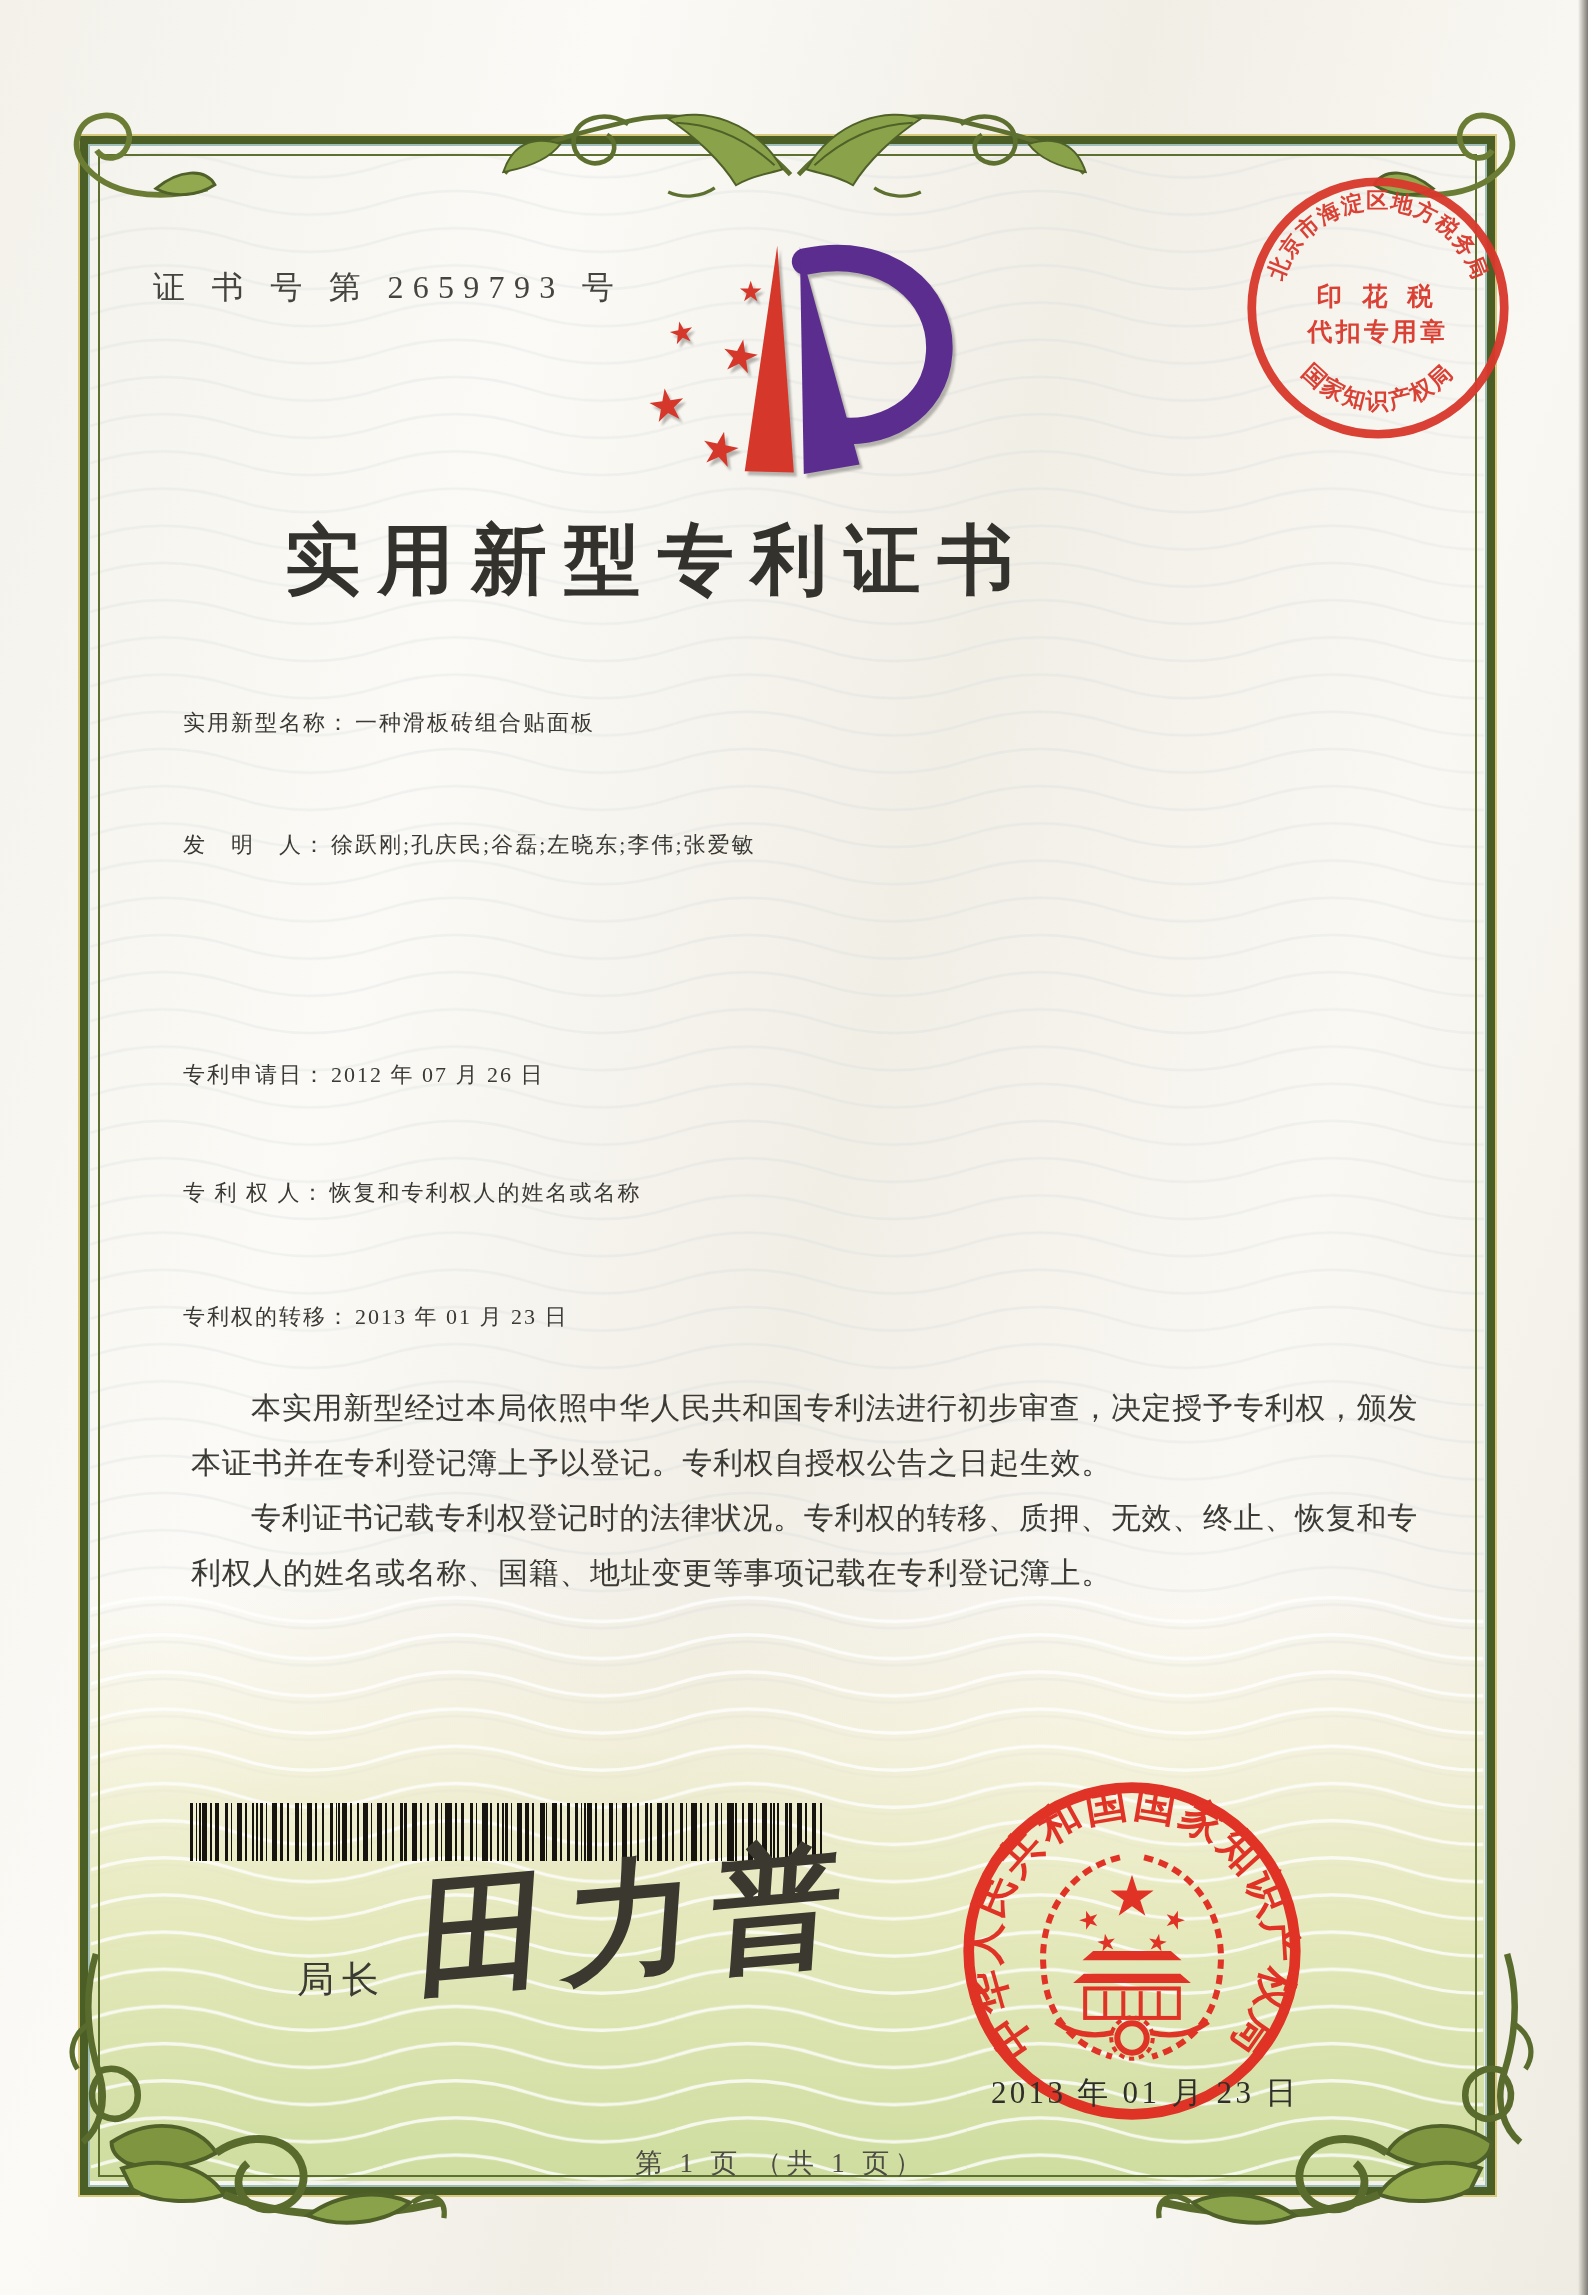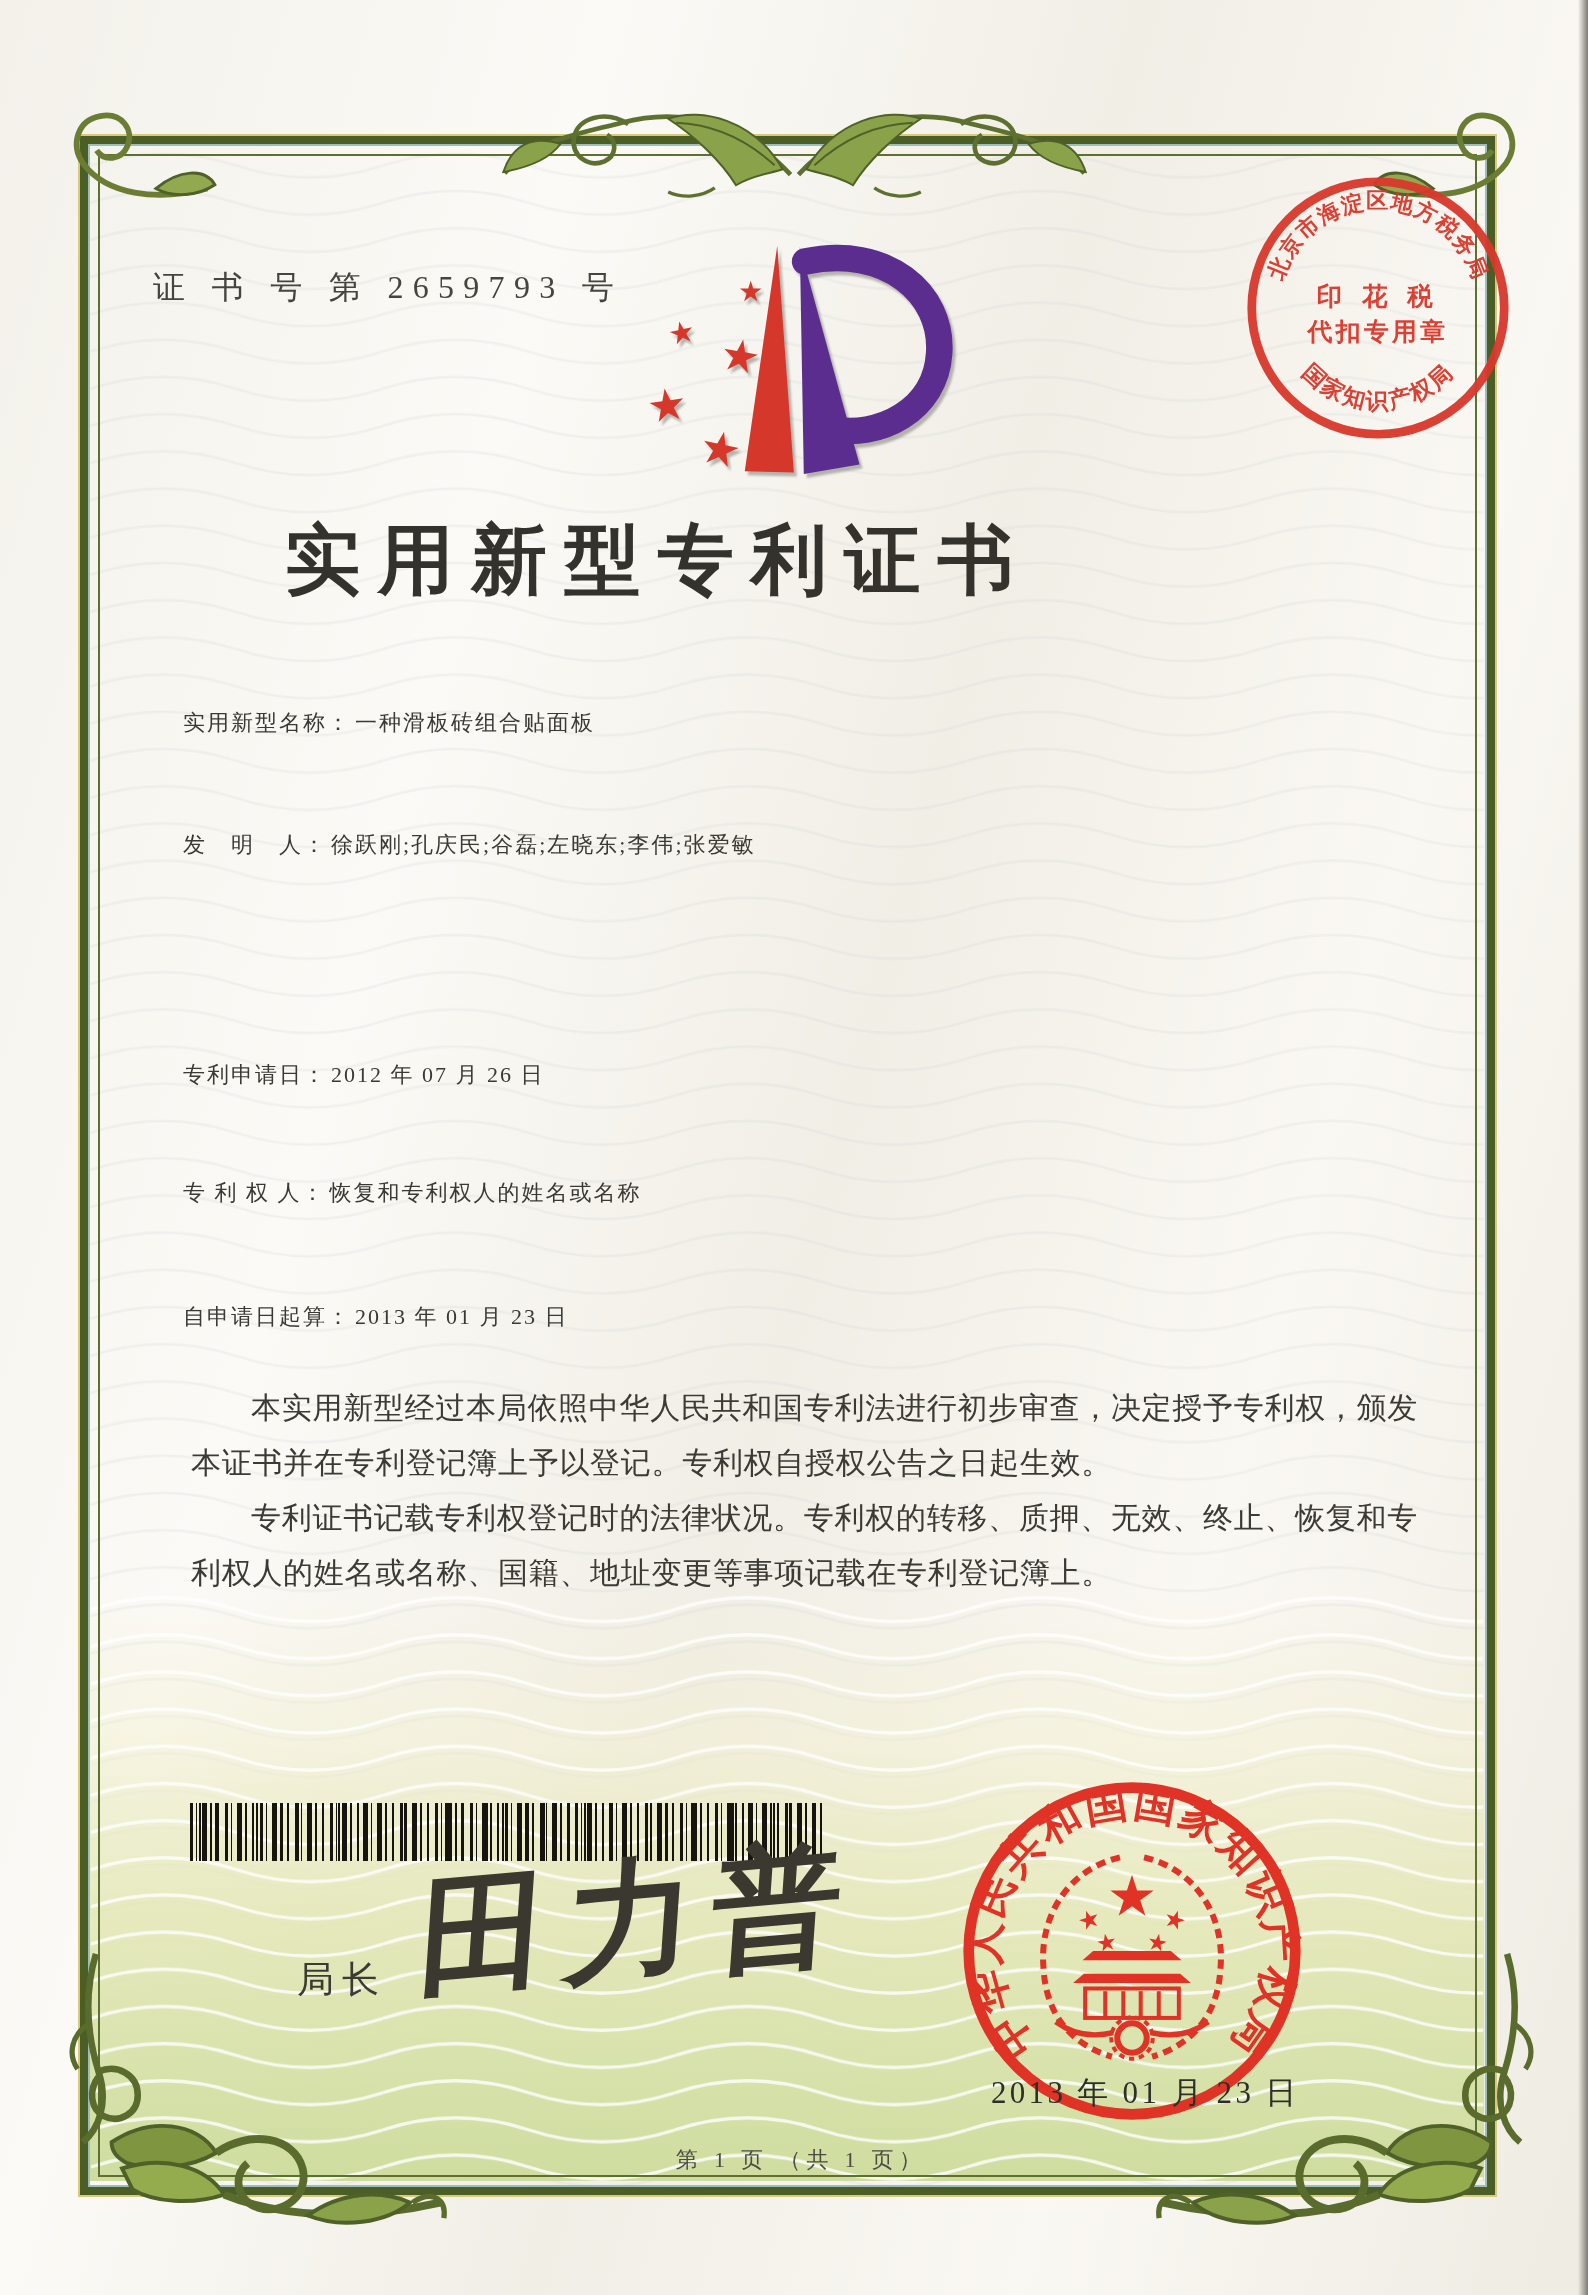--- a/index.html
+++ b/index.html
@@ -21,22 +21,22 @@
   
   .certno{position:absolute;left:147px;top:266px;font-size:32px;letter-spacing:9.3px;color:#45443e;white-space:nowrap;margin-left:6px;}
   .title{position:absolute;left:80px;top:510px;width:1138px;text-align:center;font-size:76px;font-weight:700;
     letter-spacing:17.3px;text-indent:17.3px;color:#33322c;white-space:nowrap;}
   .frow{position:absolute;left:183px;font-size:22px;letter-spacing:2px;color:#3a3934;white-space:nowrap;}
   .frow .val{margin-left:4px;}
   .r0{top:708px}.r1{top:830px}.r2{top:945px}.r3{top:1060px}.r4{top:1178px}.r5{top:1302px}
   .bodytext{position:absolute;left:191px;top:1380px;width:1227px;font-size:30px;line-height:55px;
     text-align:justify;letter-spacing:0.7px;color:#3b3a34;}
   .bodytext p{margin:0;text-indent:2em;}
-  .footer{position:absolute;left:80px;top:2145px;width:1402px;text-align:center;font-size:22px;
-    letter-spacing:5.3px;color:#4c4b44;padding-left:20px;}
+  .footer{position:absolute;left:80px;top:2145px;width:1402px;text-align:center;font-size:27px;
+    letter-spacing:5.3px;color:#4c4b44;}
   
   .barcode{position:absolute;left:190px;top:1803px;width:632px;height:58px;
     background:
       repeating-linear-gradient(90deg,#17140f 0 3.3px,transparent 3.3px 6px,#17140f 6px 7.3px,transparent 7.3px 12px,#17140f 12px 17.3px,transparent 17.3px 20px,#17140f 20px 22px,transparent 22px 27px,#17140f 27px 29px,transparent 29px 35px),
       repeating-linear-gradient(90deg,transparent 0 8.6px,#17140f 8.6px 10.6px,transparent 10.6px 24.6px,#17140f 24.6px 26.6px,transparent 26.6px 41px);}
   
   .sig-title{position:absolute;left:297px;top:1955px;font-size:37px;letter-spacing:8px;color:#3c3b33;}
   .sig-name{position:absolute;left:425px;top:1852px;font-size:130px;font-weight:700;color:#3a382f;
     letter-spacing:17.3px;transform:rotate(-5deg) skewX(-9deg);transform-origin:left top;white-space:nowrap;}
   
@@ -146,21 +146,21 @@
   <div class="frow r1">
     <span class="lab">发　明　人：</span><span class="val">徐跃刚;孔庆民;谷磊;左晓东;李伟;张爱敏</span>
   </div>
   <div class="frow r3">
     <span class="lab">专利申请日：</span><span class="val">2012 年 07 月 26 日</span>
   </div>
   <div class="frow r4">
     <span class="lab">专 利 权 人：</span><span class="val">恢复和专利权人的姓名或名称</span>
   </div>
   <div class="frow r5">
-    <span class="lab">自申请日起算：</span><span class="val">2013 年 01 月 23 日</span>
+    <span class="lab">专利权的转移：</span><span class="val">2013 年 01 月 23 日</span>
   </div>
 
   <div class="bodytext">
     <p>本实用新型经过本局依照中华人民共和国专利法进行初步审查，决定授予专利权，颁发本证书并在专利登记簿上予以登记。专利权自授权公告之日起生效。</p>
     <p>专利证书记载专利权登记时的法律状况。专利权的转移、质押、无效、终止、恢复和专利权人的姓名或名称、国籍、地址变更等事项记载在专利登记簿上。</p>
   </div>
 
   <div class="barcode"></div>
 
   <div class="sig-title">局长</div>

